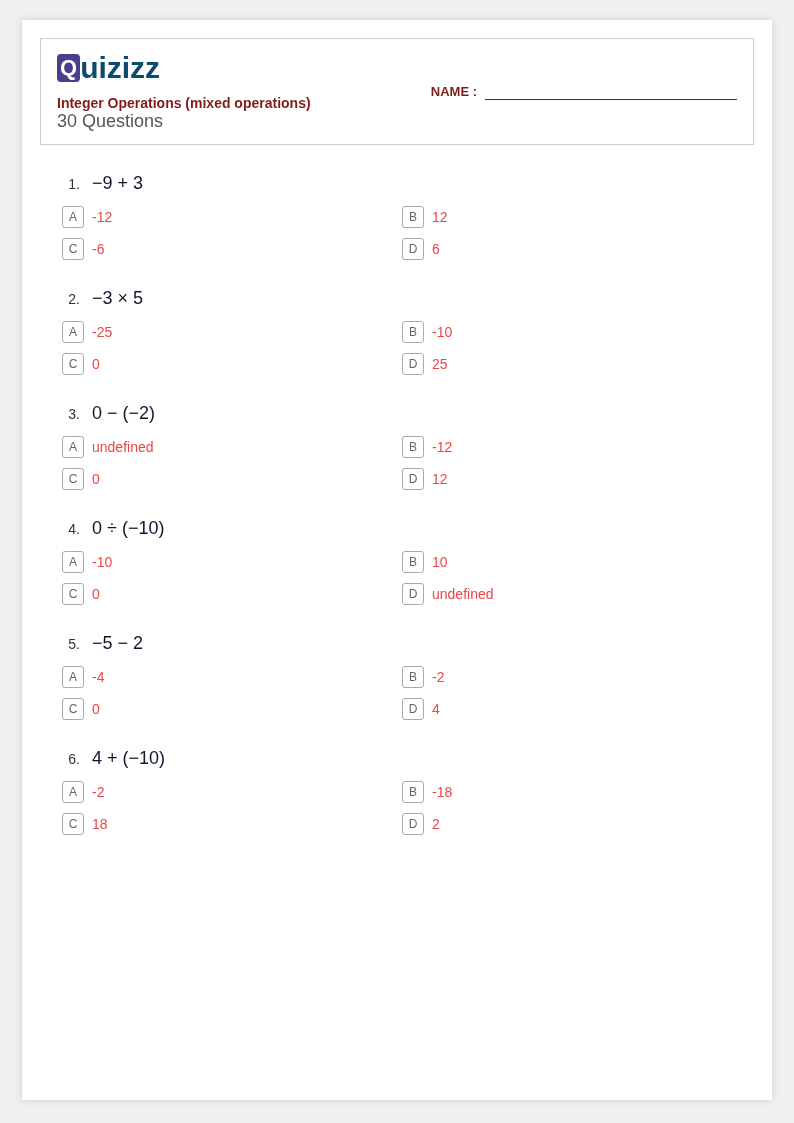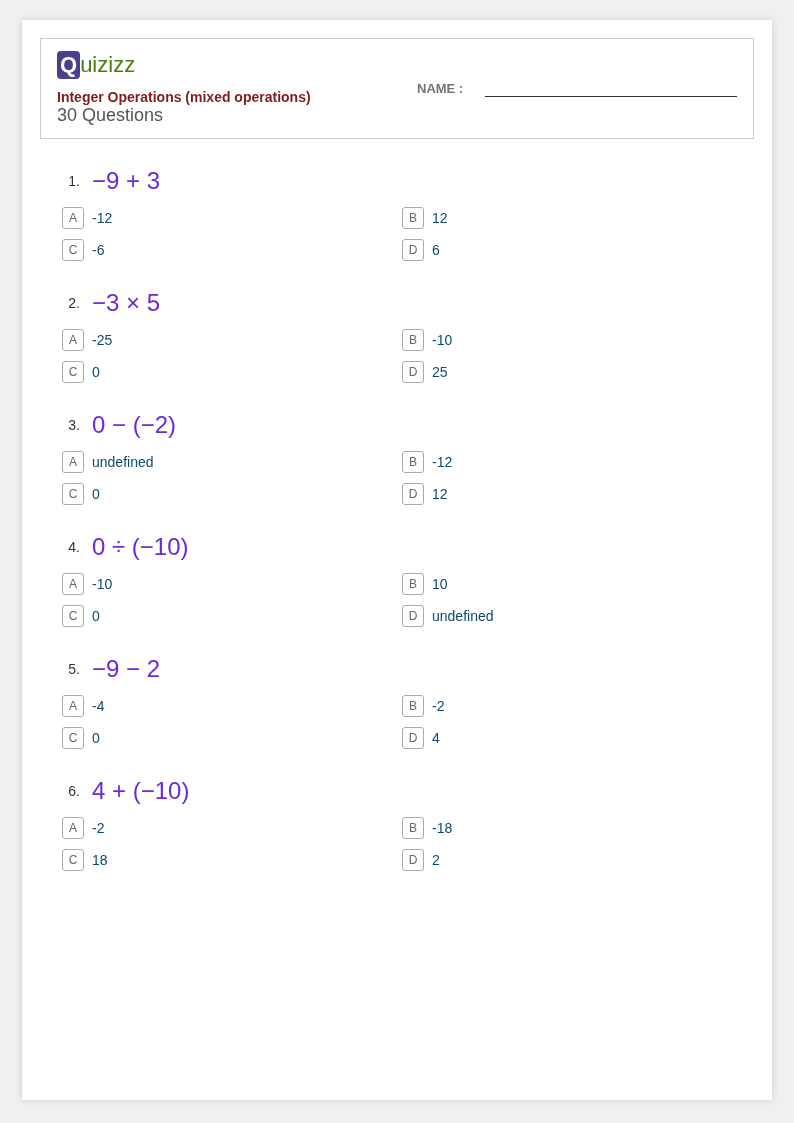--- a/index.html
+++ b/index.html
@@ -26,23 +26,23 @@
       justify-content: space-between;
       align-items: center;
     }
     .header-left {}
     .logo {
       display: flex;
       align-items: center;
       margin-bottom: 10px;
     }
     .logo-text {
-      font-size: 22px;
-      font-weight: normal;
-      color: #4d7c0f;
+      font-size: 30px;
+      font-weight: bold;
+      color: #0c4a6e;
     }
     .logo-q {
       background: #4a3f8c;
       color: #fff;
       border-radius: 4px;
       padding: 1px 3px;
       font-size: 22px;
       font-weight: bold;
       margin-right: 0px;
     }
@@ -62,23 +62,23 @@
       min-width: 320px;
     }
     .field-row {
       display: flex;
       align-items: center;
       gap: 8px;
     }
     .field-label {
       font-size: 13px;
       font-weight: bold;
-      color: #737373;
+      color: #7f1d1d;
       width: 60px;
-      text-align: left;
+      text-align: right;
     }
     .field-line {
       flex: 1;
       border-bottom: 1.5px solid #333;
       height: 16px;
     }
     
     .questions {
       padding: 10px 30px;
     }
@@ -92,22 +92,22 @@
       margin-top: 18px;
     }
     .question-num {
       font-size: 14px;
       color: #333;
       width: 28px;
       text-align: right;
       margin-right: 12px;
     }
     .question-expr {
-      font-size: 24px;
-      color: #6d28d9;
+      font-size: 18px;
+      color: #0f172a;
     }
     .answers-grid {
       display: grid;
       grid-template-columns: 1fr 1fr;
       row-gap: 10px;
       column-gap: 0;
       padding-left: 10px;
     }
     .answer-item {
       display: flex;
@@ -121,21 +121,21 @@
       border-radius: 3px;
       display: flex;
       align-items: center;
       justify-content: center;
       font-size: 12px;
       color: #666;
       flex-shrink: 0;
     }
     .answer-text {
       font-size: 14px;
-      color: #0c4a6e;
+      color: #ef4444;
     }
   </style>
 </head>
 <body>
 
 <div class="page">
 
   <div class="header">
     <div class="header-left">
       <div class="logo">
@@ -246,21 +246,21 @@
           </div>
           <div class="answer-item">
             <div class="answer-letter">D</div>
             <span class="answer-text">undefined</span>
           </div>
         </div>
       </div>
       <div class="question-block">
         <div class="question-number-row">
           <span class="question-num">5.</span>
-          <span class="question-expr">−9 − 2</span>
+          <span class="question-expr">−5 − 2</span>
         </div>
         <div class="answers-grid">
           <div class="answer-item">
             <div class="answer-letter">A</div>
             <span class="answer-text">-4</span>
           </div>
           <div class="answer-item">
             <div class="answer-letter">B</div>
             <span class="answer-text">-2</span>
           </div>

